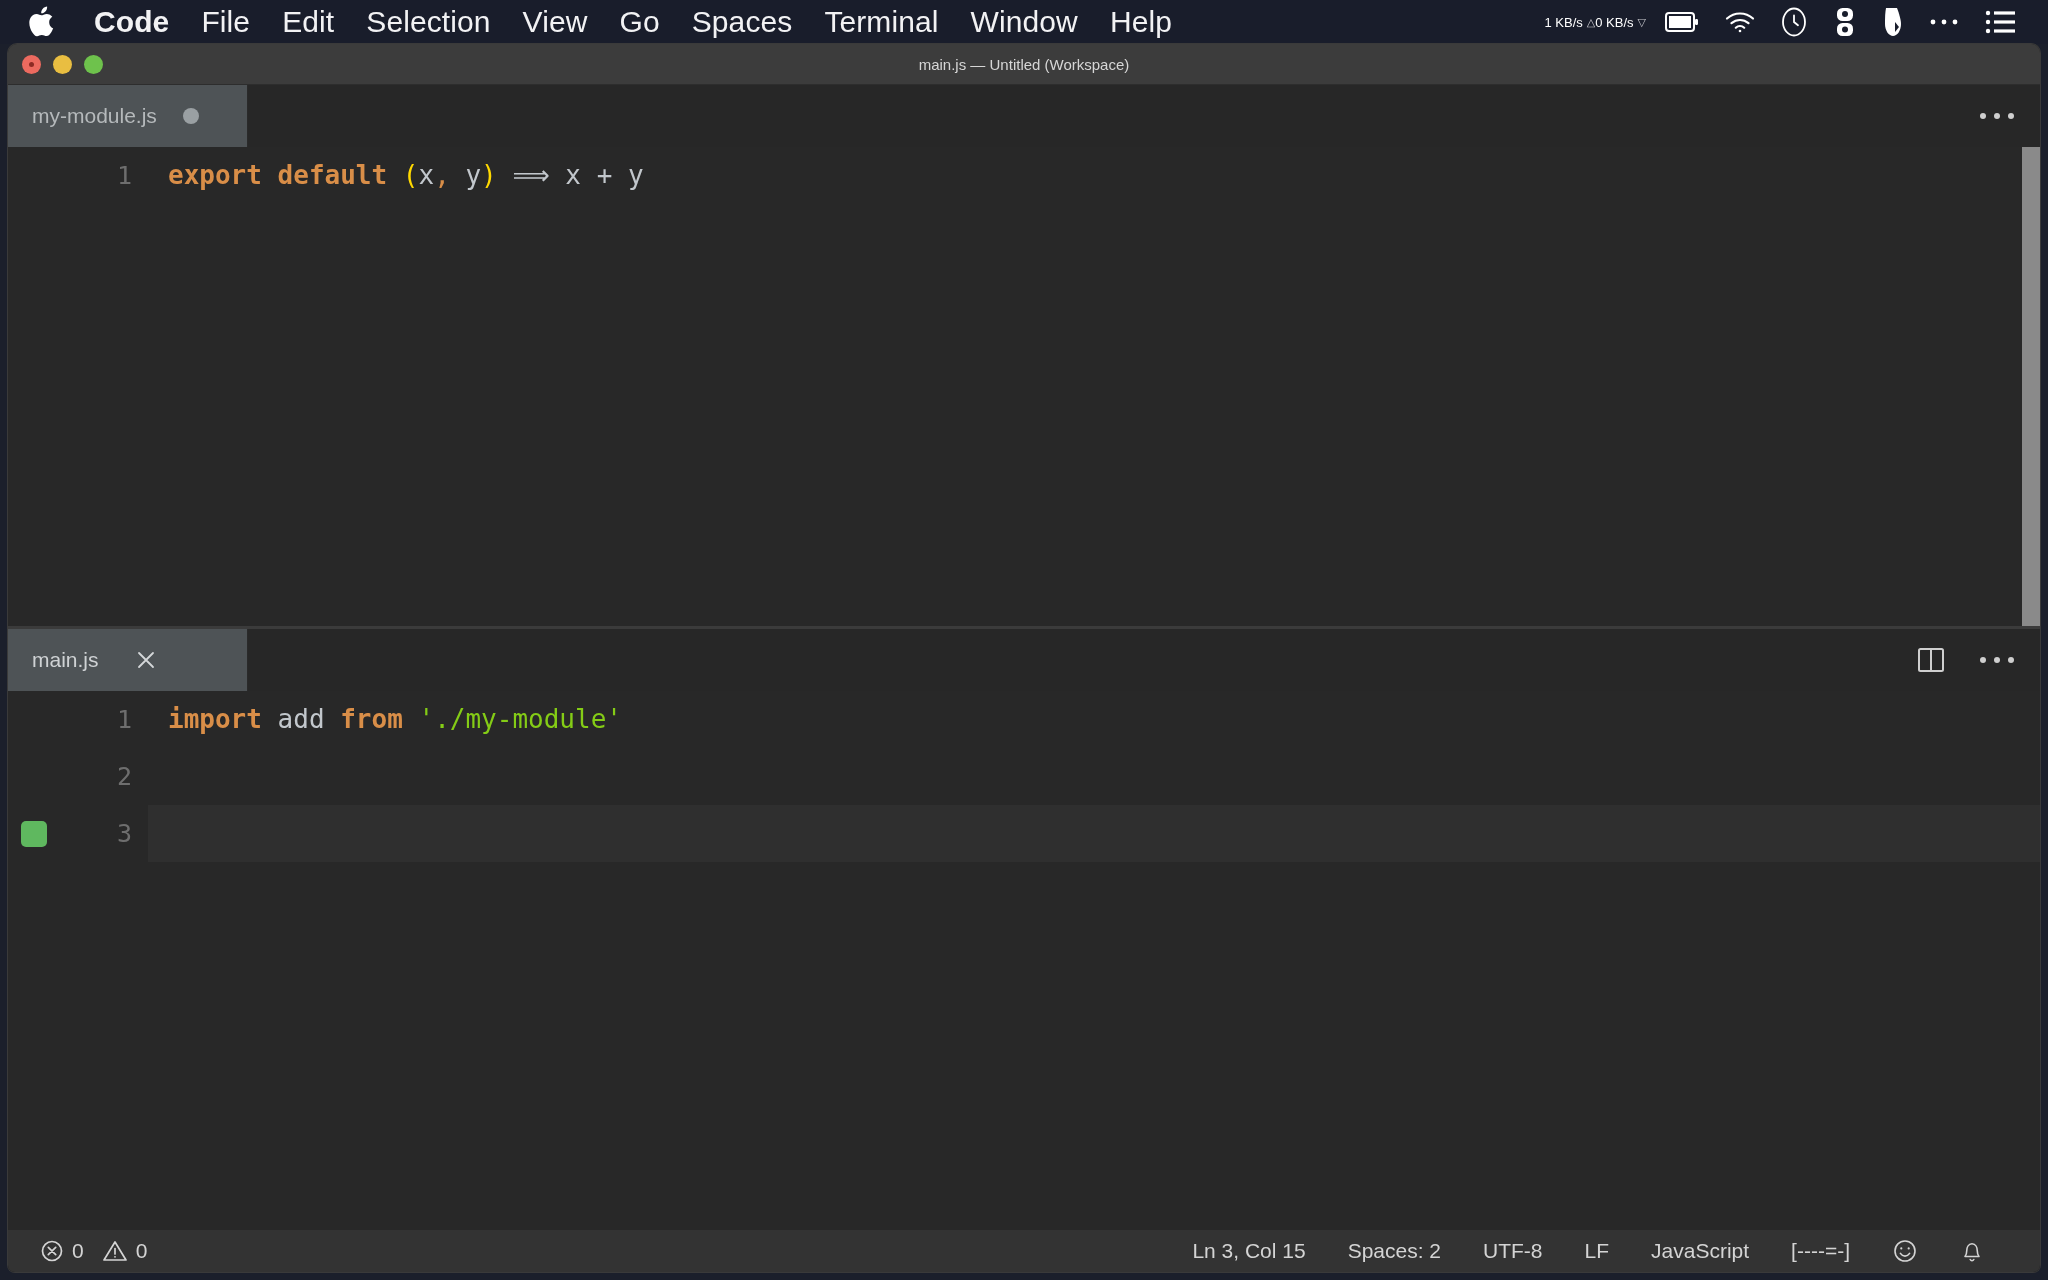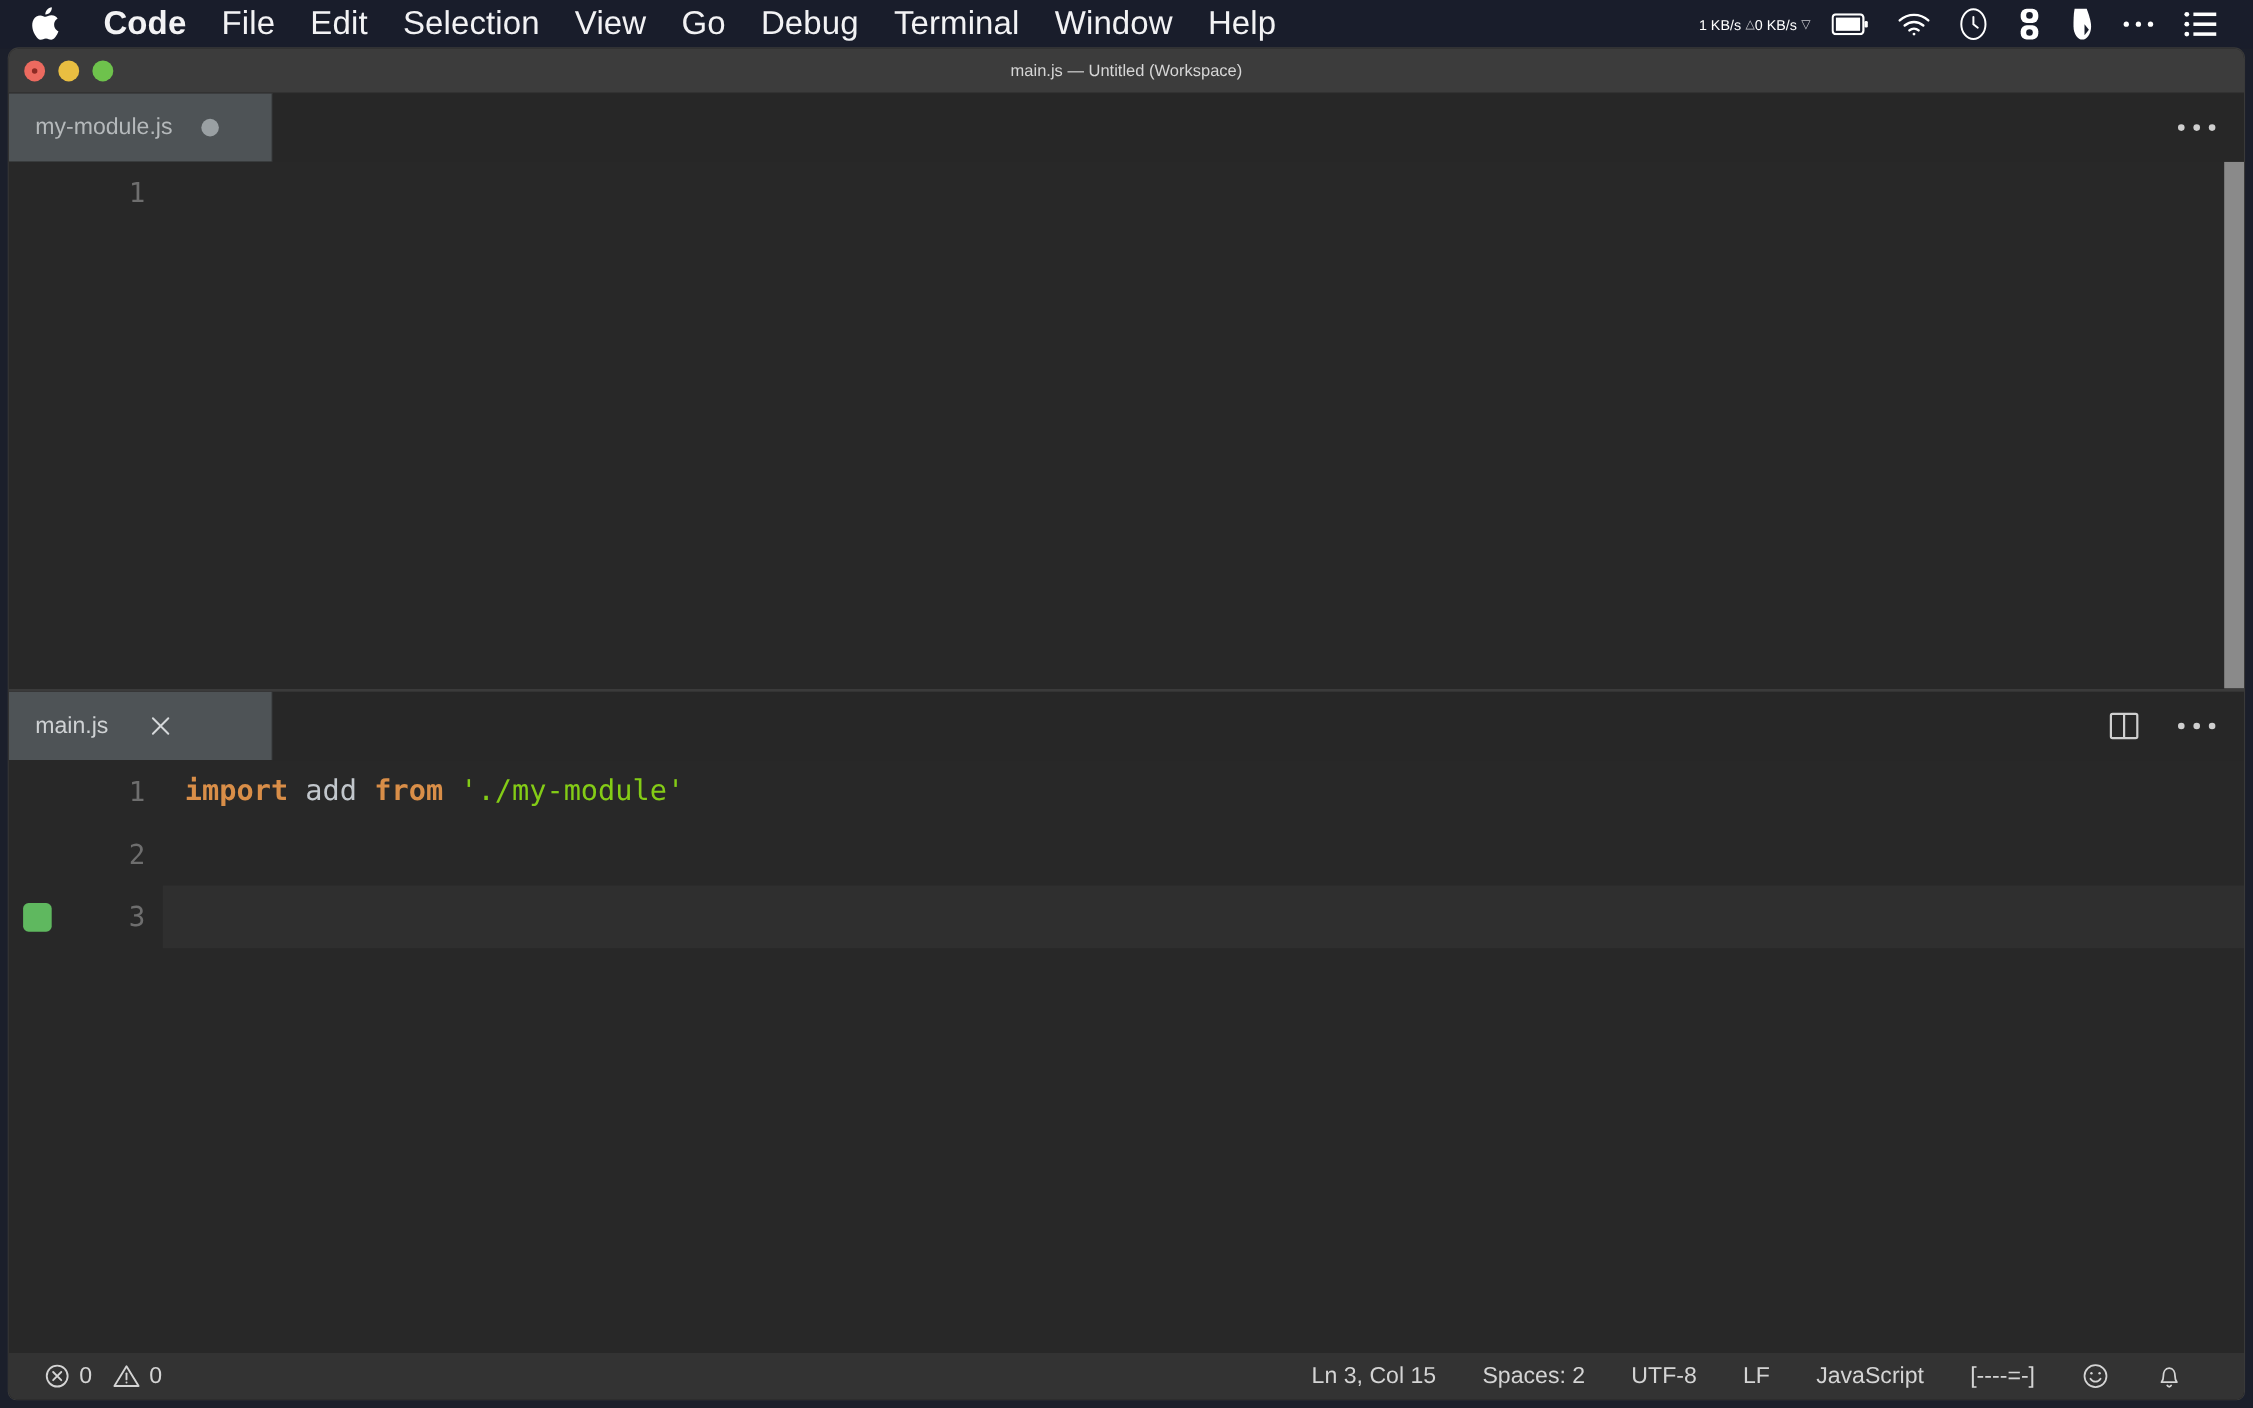--- a/index.html
+++ b/index.html
@@ -281,21 +281,21 @@
       <path d="M17.6 5.2c1-1.2 1.7-2.9 1.5-4.6-1.5.06-3.3 1-4.3 2.2-.95 1.08-1.8 2.8-1.57 4.45 1.66.13 3.35-.84 4.37-2.05zM19.05 7.9c-2.42-.14-4.48 1.37-5.63 1.37-1.16 0-2.93-1.3-4.82-1.27-2.48.04-4.78 1.44-6.06 3.66-2.59 4.48-.67 11.12 1.85 14.76 1.23 1.78 2.7 3.78 4.63 3.71 1.85-.07 2.55-1.2 4.79-1.2 2.23 0 2.86 1.2 4.82 1.16 2-.04 3.26-1.82 4.48-3.6 1.41-2.06 1.99-4.06 2.02-4.17-.04-.04-3.88-1.5-3.92-5.93-.03-3.7 3.02-5.47 3.16-5.57-1.73-2.55-4.42-2.84-5.36-2.92z"></path>
     </svg>
   </div>
 
   <div class="menu-item bold">Code</div>
   <div class="menu-item">File</div>
   <div class="menu-item">Edit</div>
   <div class="menu-item">Selection</div>
   <div class="menu-item">View</div>
   <div class="menu-item">Go</div>
-  <div class="menu-item">Debug</div>
+  <div class="menu-item">Spaces</div>
   <div class="menu-item">Terminal</div>
   <div class="menu-item">Window</div>
   <div class="menu-item">Help</div>
 
   <div class="menubar-right">
     <div class="net-speed">
       <div class="row">
         <span>1 KB/s</span>
         <span class="tri">△</span>
       </div>
@@ -393,20 +393,21 @@
               <i></i>
             </span>
         </div>
       </div>
     </div>
 
     <div class="code-area">
       <div class="code-line">
         <div class="glyph-margin"></div>
         <div class="line-no">1</div>
+        <div class="line-content"><span class="tok-kw">export default </span><span class="tok-paren">(</span><span class="tok-plain">x</span><span class="tok-comma">,</span><span class="tok-plain"> y</span><span class="tok-paren">)</span><span class="tok-arrow"> ⟹ </span><span class="tok-plain">x + y</span></div>
       </div>
 
       <div class="v-scrollbar" style="height:100%;">
         <div class="thumb" style="height:100%;"></div>
       </div>
     </div>
   </div>
 
   <div class="group-divider"></div>
 

